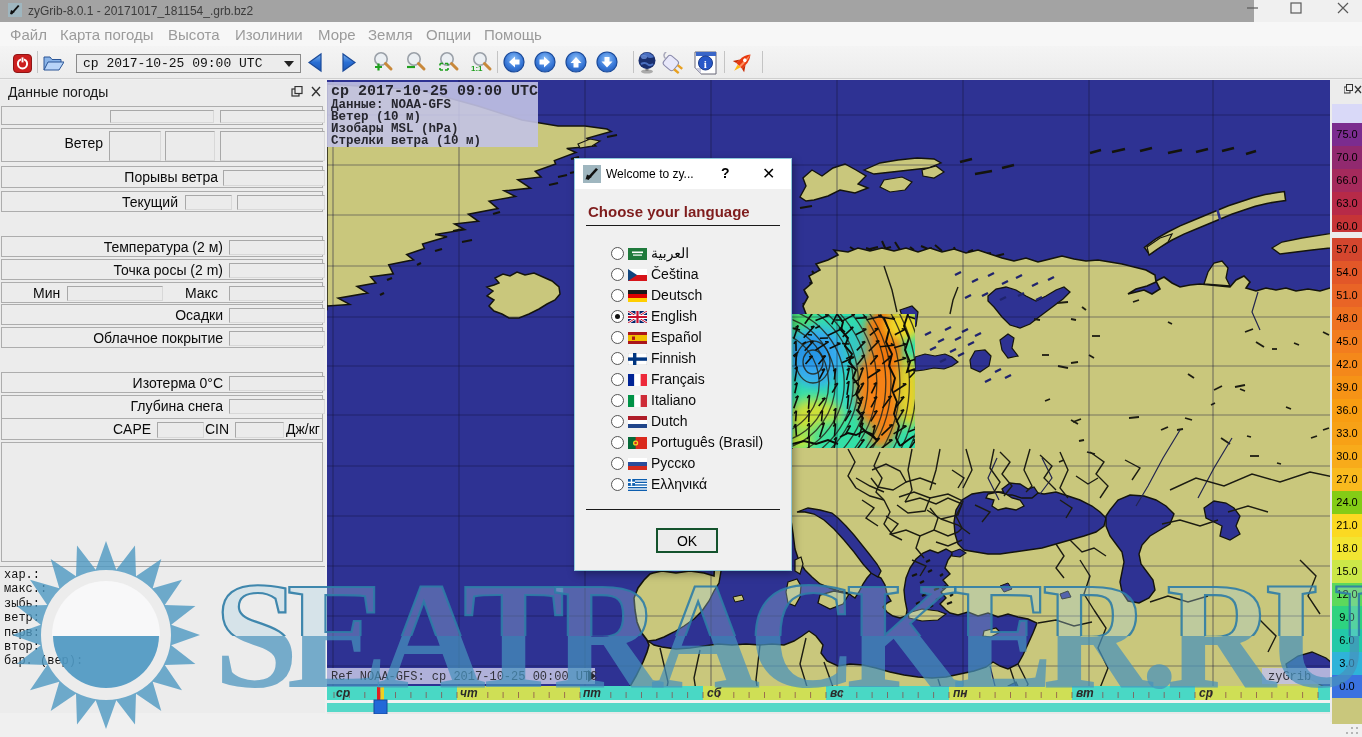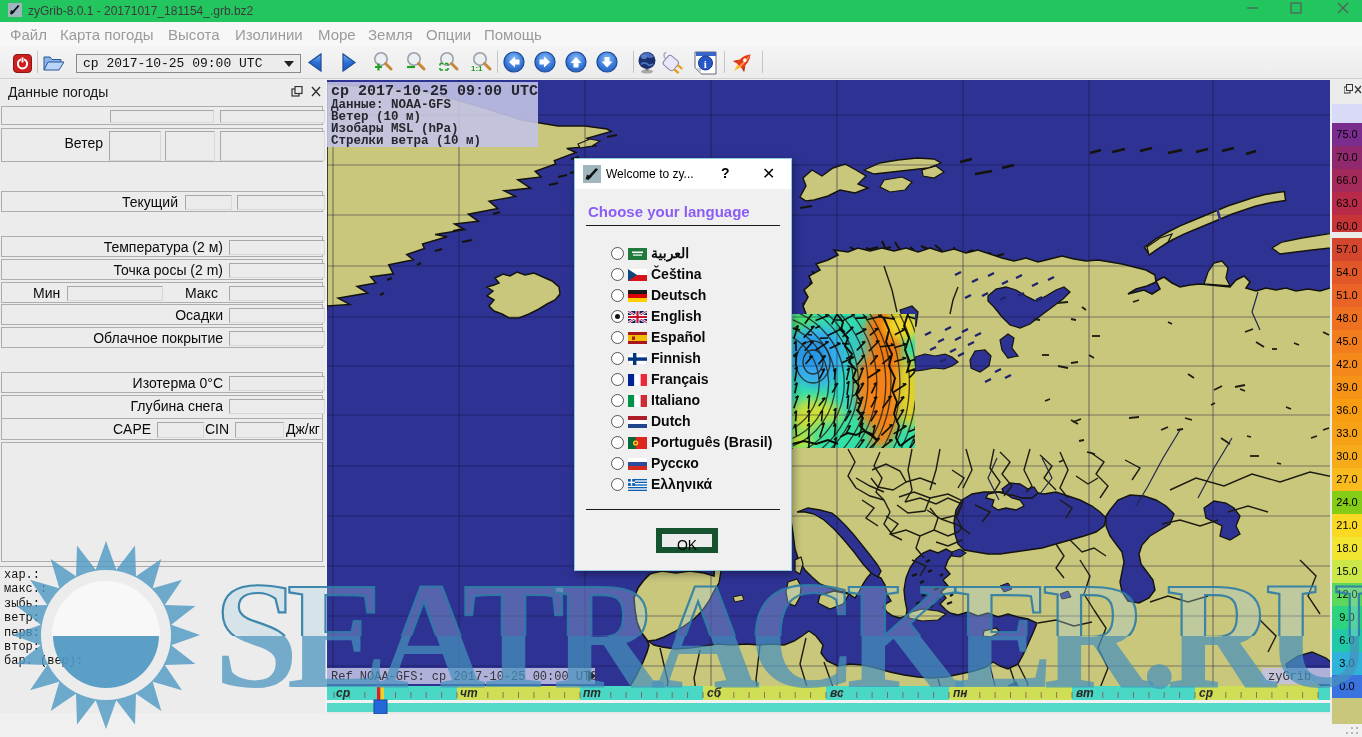--- a/index.html
+++ b/index.html
@@ -1,21 +1,21 @@
 <!DOCTYPE html>
 <html><head>
 <meta charset="utf-8">
 <style>
 * { margin:0; padding:0; box-sizing:border-box; }
 html,body { width:1362px; height:737px; overflow:hidden; background:#f0f0f0;
   font-family:"Liberation Sans", sans-serif; }
 #win { position:absolute; left:0; top:0; width:1362px; height:737px; }
 .abs { position:absolute; }
 
-#titlebar { position:absolute; left:0; top:0; width:1362px; height:22px; background:#22c55e;padding-left:28px; }
+#titlebar { position:absolute; left:0; top:0; width:1254px; height:22px; background:#a3a3a3;padding-left:28px; }
 #titletext { position:absolute; left:28px; top:4px; font-size:12px; color:#3c3c3c; }
 .winbtn { position:absolute; top:0; }
 
 #menubar { position:absolute; left:0; top:22px; width:1362px; height:24px; background:#f7f7f7; }
 .menuitem { position:absolute; top:4px; font-size:15px; color:#9b9b9b; }
 
 #toolbar { position:absolute; left:0; top:46px; width:1362px; height:33px;
   background:linear-gradient(#f4f4f4,#ececec); border-bottom:1px solid #cfcfcf; }
 .tsep { position:absolute; top:5px; width:1px; height:22px; background:#c4c4c4; }
 #combo { position:absolute; left:76px; top:8px; width:225px; height:19px; background:#ececec;
@@ -38,31 +38,31 @@
 #scalepanel { position:absolute; left:1330px; top:80px; width:32px; height:642px; background:#ececec; z-index:5;padding-left:28px; }
 .seg { position:absolute; left:2px; width:30px; font-size:11px; color:#000;
   text-align:center; }
 
 #dialog { position:absolute; left:574px; top:158px; width:218px; height:413px;
   background:#f0f0f0; border:1px solid #8ecadb; box-shadow:2px 3px 8px rgba(0,0,0,0.35); }
 #dlg-title { position:absolute; left:0; top:0; width:216px; height:30px; background:#ffffff; }
 #dlg-title .txt { position:absolute; left:31px; top:8px; font-size:12px; color:#000; }
 #dlg-title .help { position:absolute; left:146px; top:6px; font-size:14px; color:#000; font-weight:bold;}
 #dlg-title .cls { position:absolute; left:187px; top:5px; font-size:16px; color:#000; }
-#dlg-h { position:absolute; left:13px; top:44px; font-size:15px; font-weight:bold; color:#8b5cf6; }
+#dlg-h { position:absolute; left:13px; top:44px; font-size:15px; font-weight:bold; color:#7f1d1d; }
 .dlgrule { position:absolute; left:11px; width:194px; height:1px; background:#1a1a1a; }
-.radiorow { position:absolute; left:36px; width:180px; height:20px;font-weight:bold; }
+.radiorow { position:absolute; left:36px; width:180px; height:20px; }
 .radio { position:absolute; left:0px; top:2px; width:13px; height:13px; border-radius:50%;
   border:1px solid #555; background:#fff; }
 .radio.sel::after { content:""; position:absolute; left:3px; top:3px; width:5px; height:5px;
   border-radius:50%; background:#111; }
 .flag { position:absolute; left:17px; top:3px; width:19px; height:12px; }
 .rlab { position:absolute; left:40px; top:0px; font-size:14px; color:#0a0a0a; }
 #okbtn { position:absolute; left:81px; top:369px; width:62px; height:25px; background:#ececec;
-  border:6px solid #14532d; font-size:14px; color:#000; text-align:center; padding-top:3px; }
+  border:2px solid #14532d; font-size:14px; color:#000; text-align:center; padding-top:3px; }
 
 #wm { position:absolute; left:0; top:0; z-index:50; pointer-events:none; }
 </style>
 </head>
 <body>
 <div id="win">
 
 <div id="titlebar">
   <svg class="abs" style="left:8px;top:3px" width="14" height="14" viewBox="0 0 14 14">
     <rect x="0" y="0" width="14" height="14" fill="#9fb6bf"></rect>
@@ -207,20 +207,24 @@
   </svg>
   <div class="row" style="top:26px;height:19px">
         <div class="fld" style="left:108px;top:3px;width:104px;height:13px"></div>
         <div class="fld" style="left:218px;top:3px;width:105px;height:13px"></div>
       </div>
 <div class="row" style="top:48px;height:34px">
         <div class="rlabel" style="right:219px;top:6px">Ветер</div>
         <div class="fld" style="left:107px;top:2px;width:52px;height:30px"></div>
         <div class="fld" style="left:163px;top:2px;width:50px;height:30px"></div>
         <div class="fld" style="left:218px;top:2px;width:105px;height:30px"></div>
+      </div>
+<div class="row" style="top:86px;height:22px">
+        <div class="rlabel" style="right:104px;top:2px">Порывы ветра</div>
+        <div class="fld" style="left:221px;top:3px;width:102px;height:16px"></div>
       </div>
 <div class="row" style="top:111px;height:21px">
         <div class="rlabel" style="right:144px;top:2px">Текущий</div>
         <div class="fld" style="left:183px;top:3px;width:47px;height:15px"></div>
         <div class="fld" style="left:235px;top:3px;width:88px;height:15px"></div>
       </div>
 <div class="row" style="top:156px;height:21px">
         <div class="rlabel" style="right:99px;top:2px">Температура (2 м)</div>
         <div class="fld" style="left:227px;top:3px;width:96px;height:15px"></div>
       </div>

